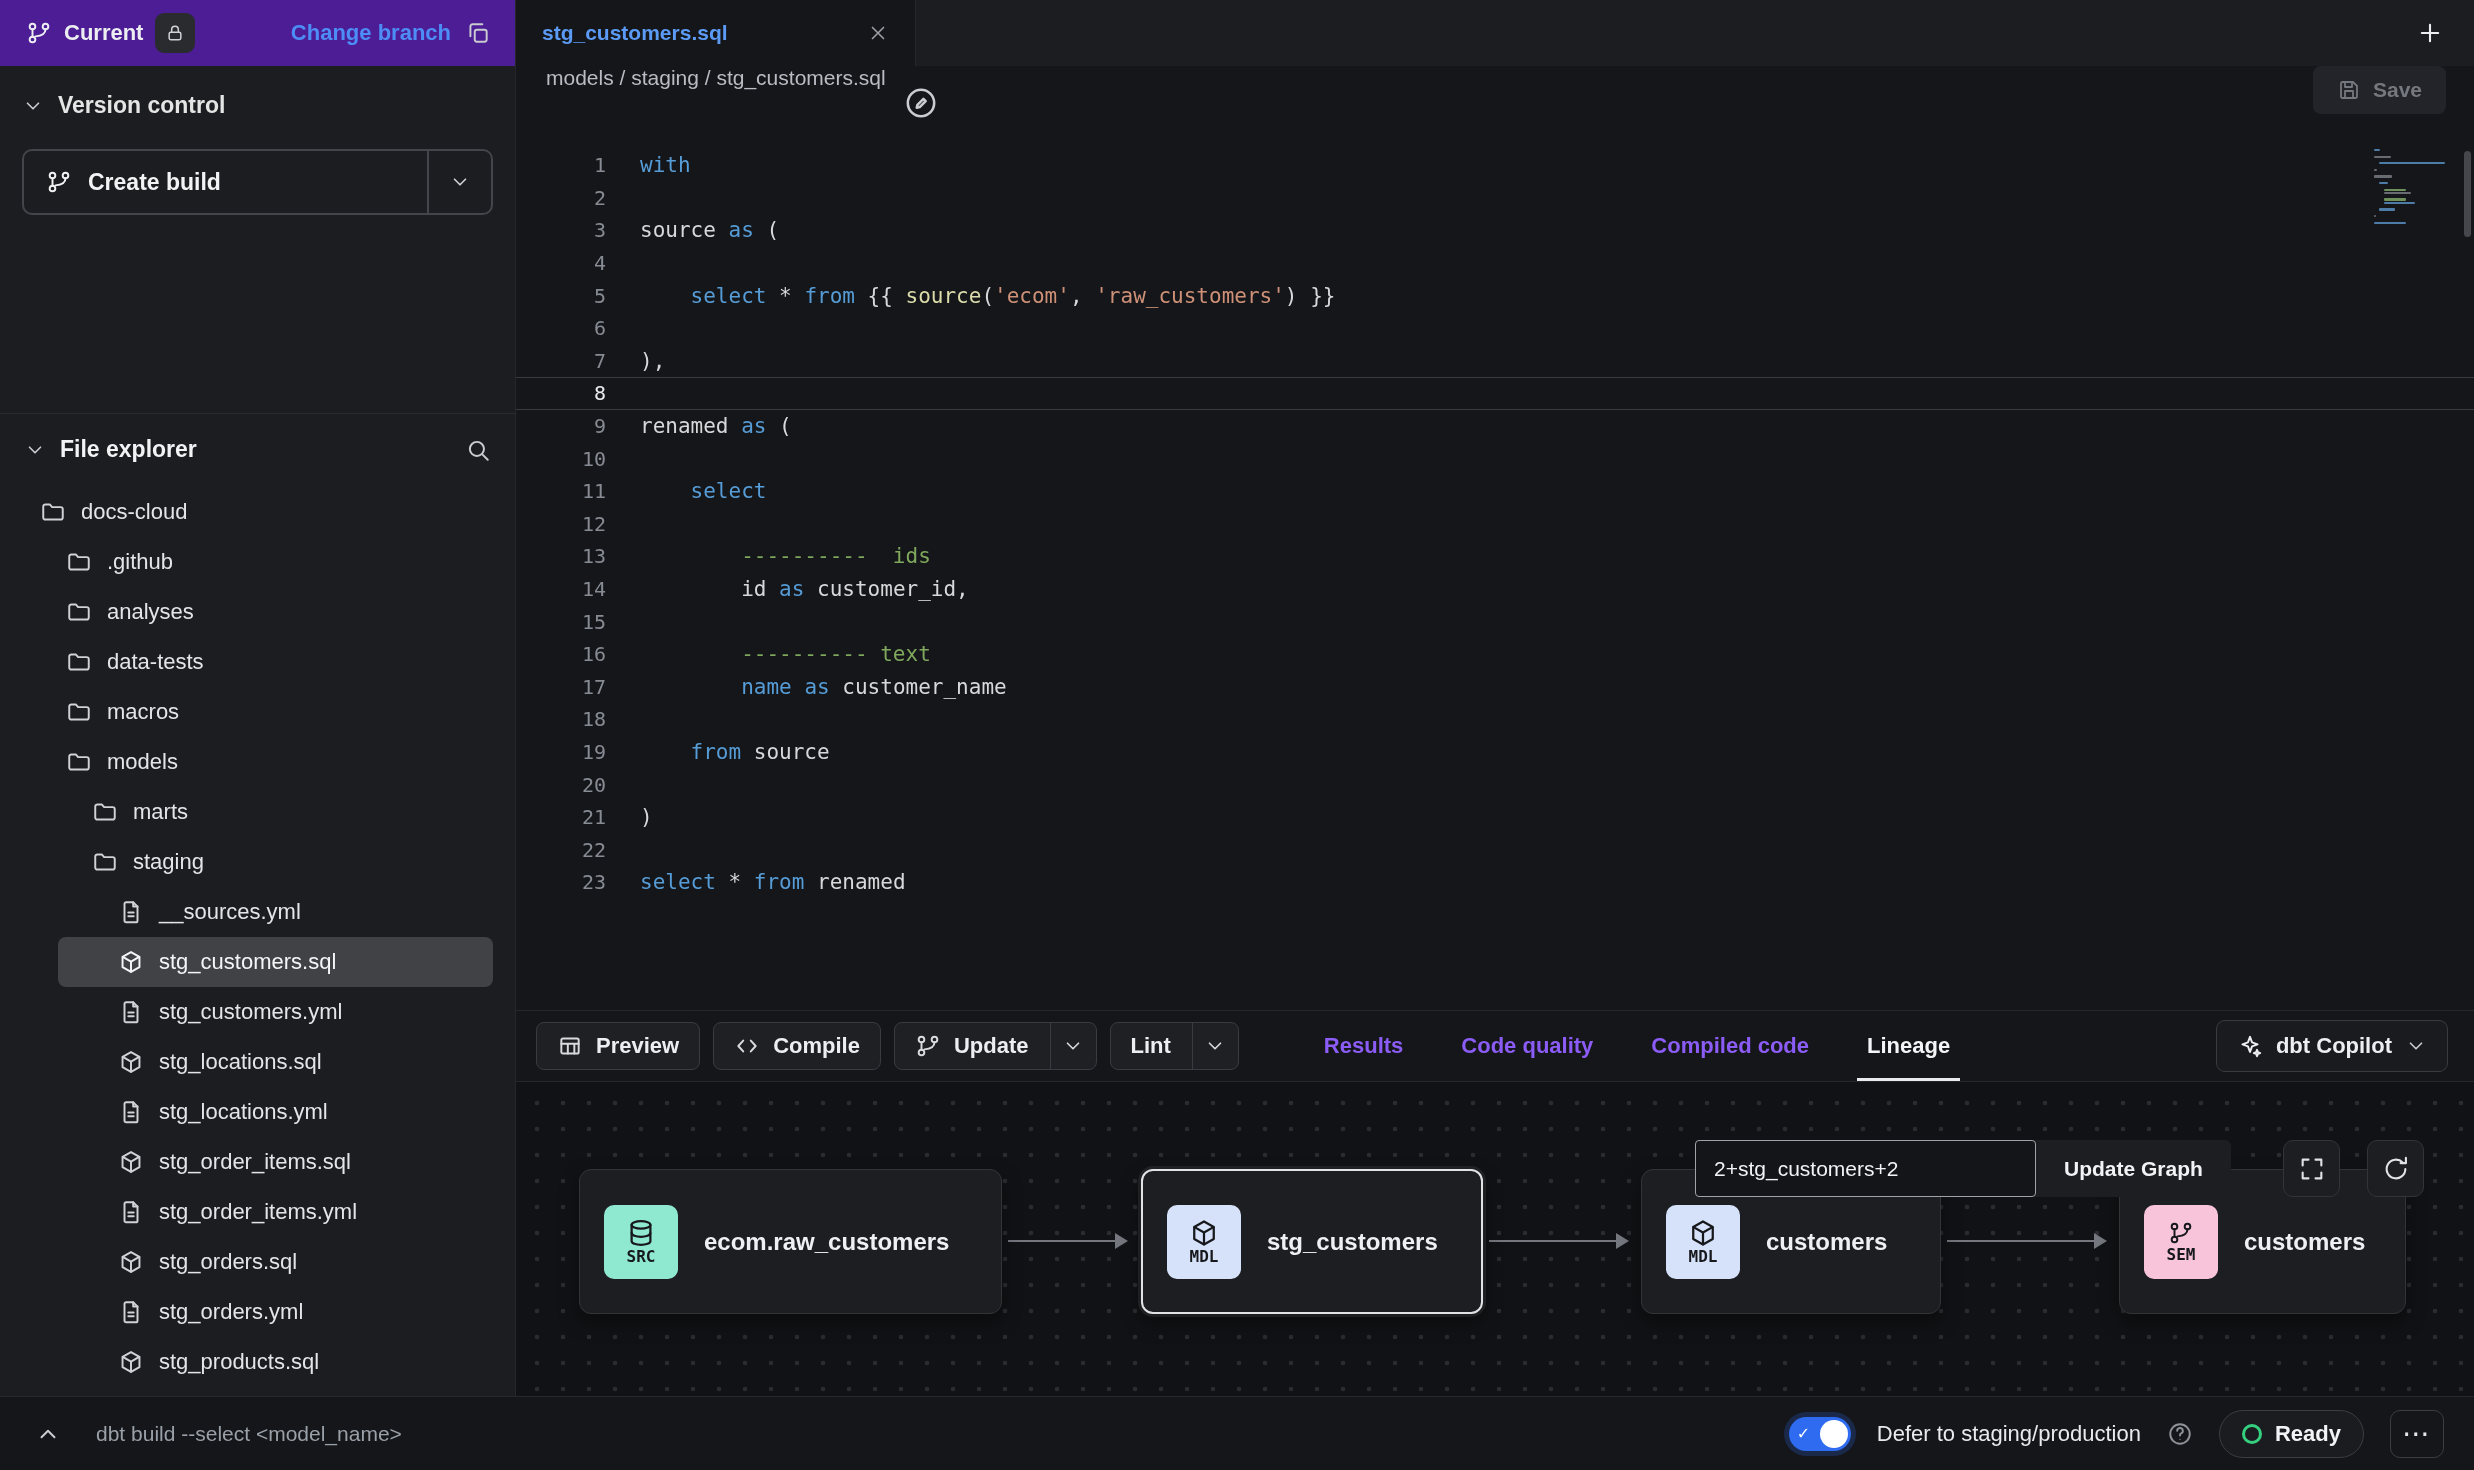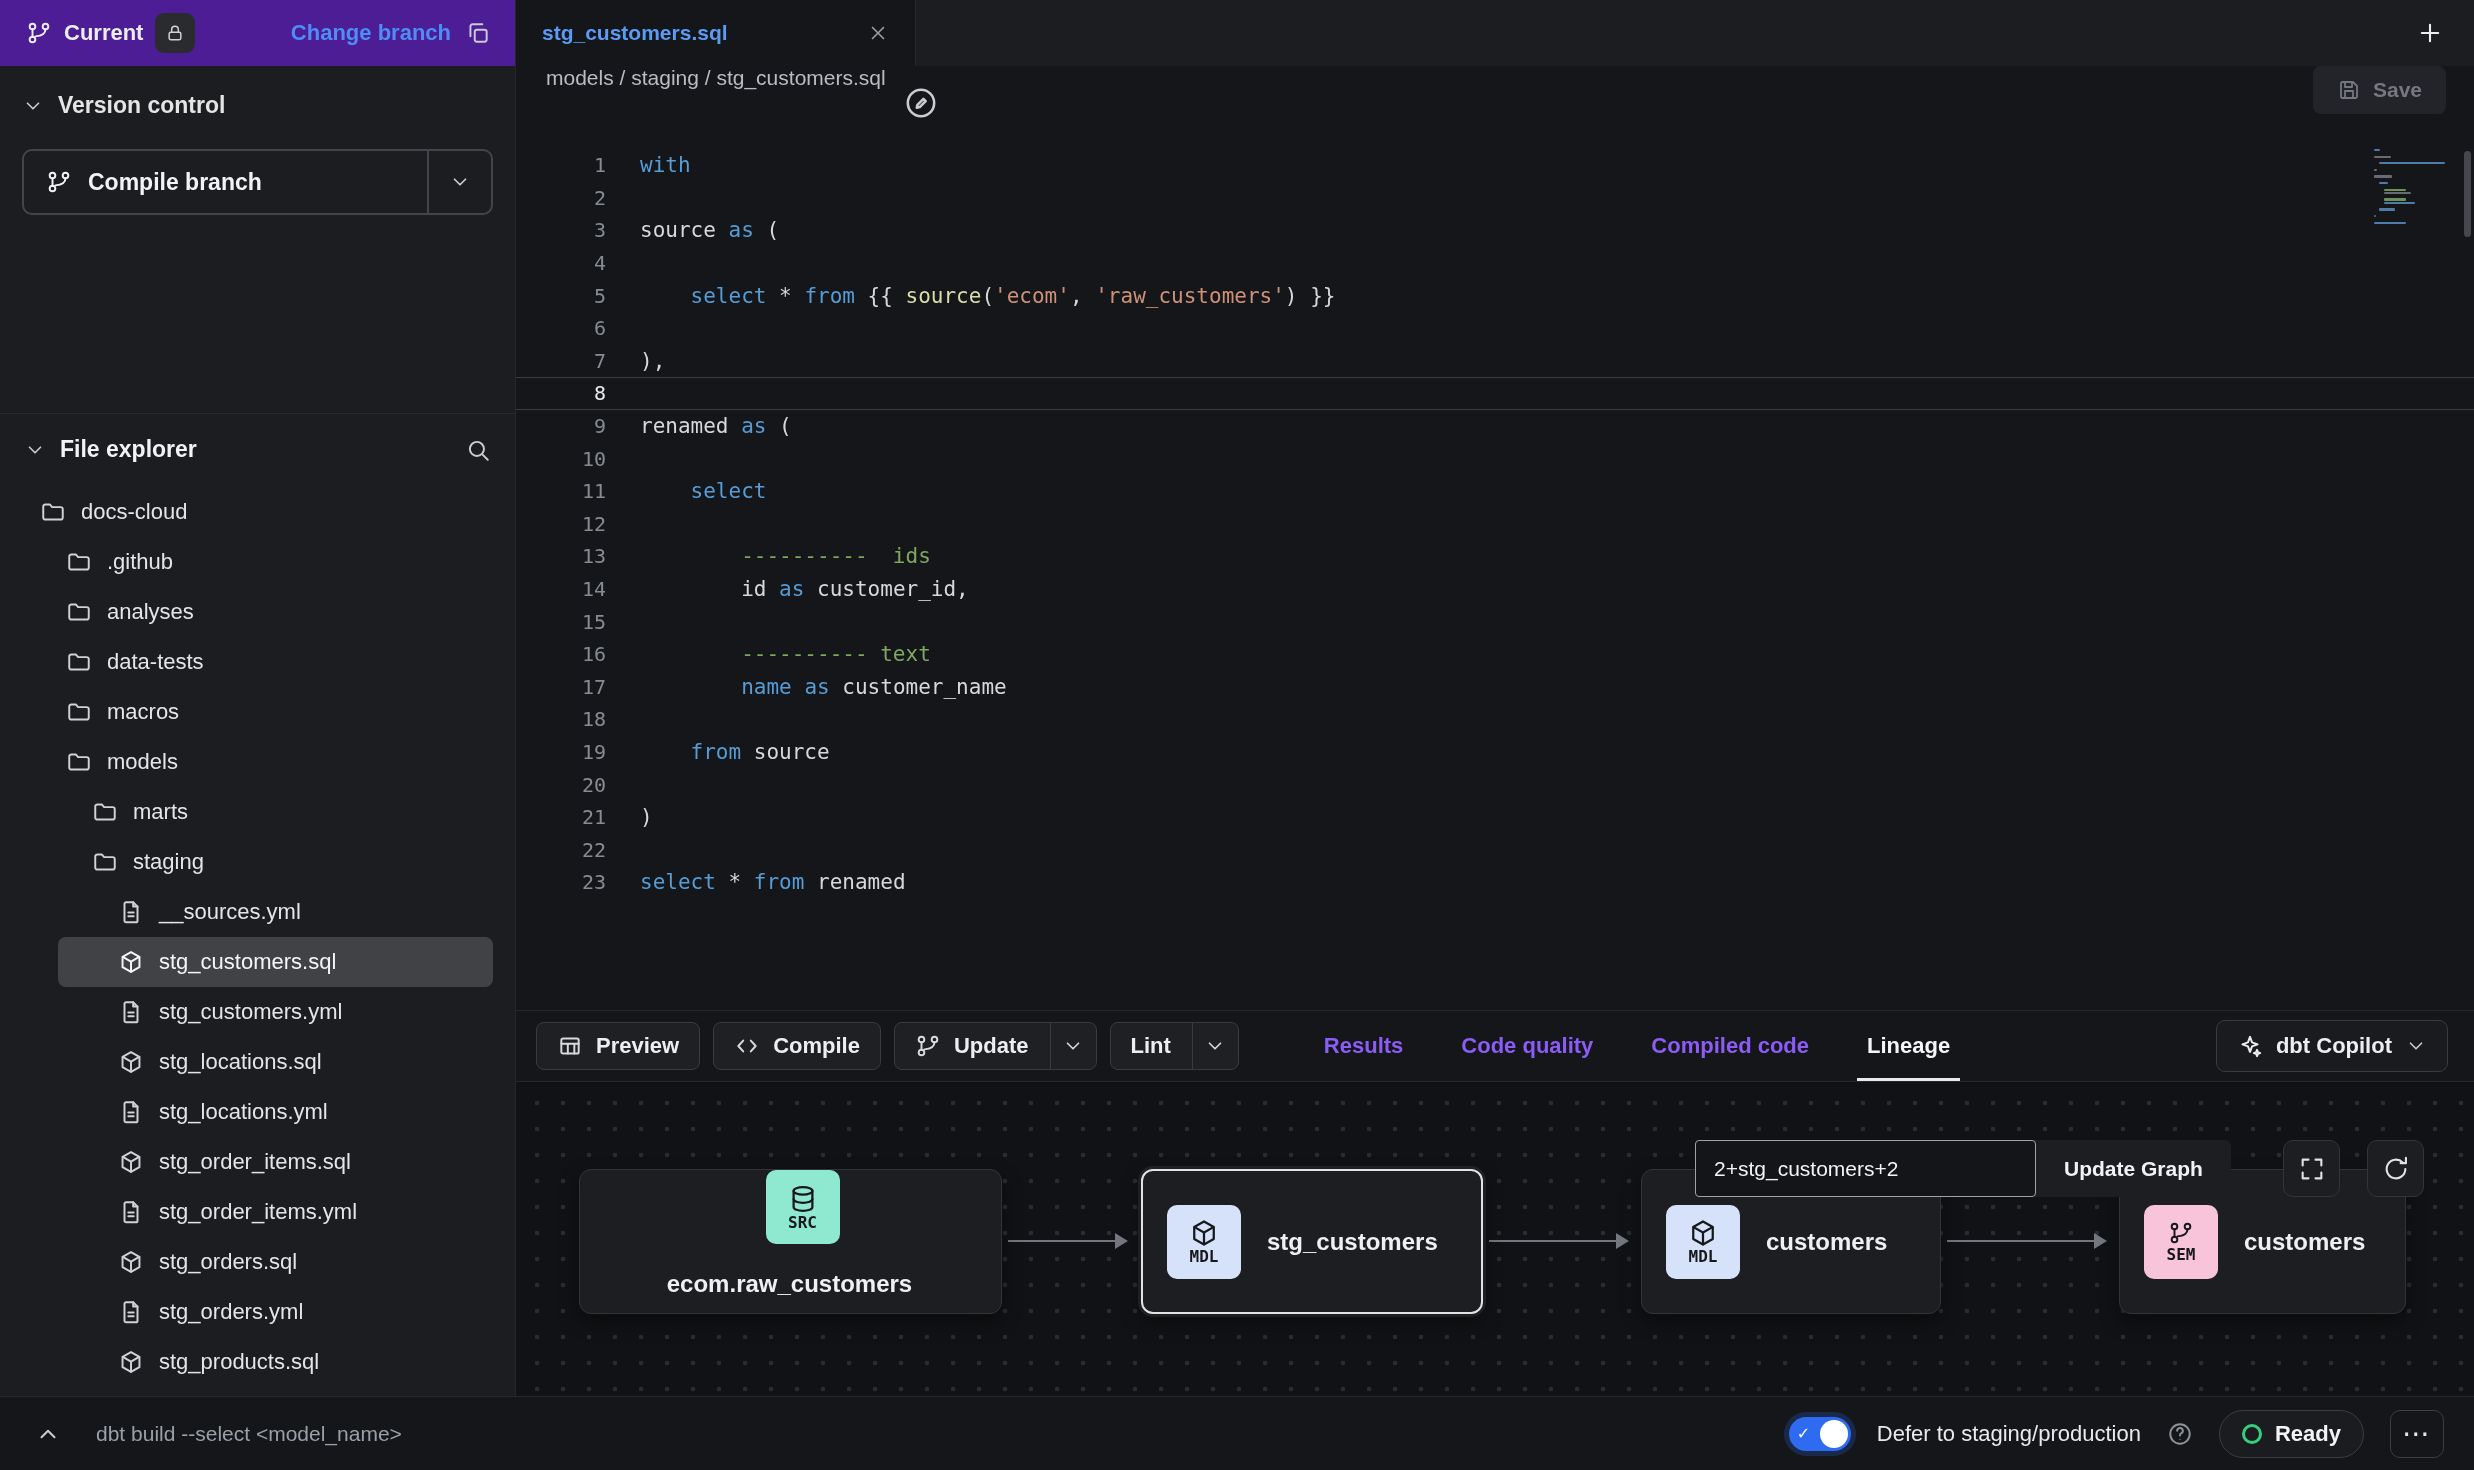--- a/index.html
+++ b/index.html
@@ -73,21 +73,21 @@
   .tb-tab.active::after { content:""; position:absolute; left:-10px; right:-10px; bottom:0; height:3px; background:#e8eaed; }
   .copilot-btn { margin-left:auto; height:52px; border:1px solid #3a3b40; border-radius:9px; background:#1a1b1f; display:flex; align-items:center; gap:13px; padding:0 20px; color:#eceef1; font-size:22px; font-weight:700; cursor:pointer; }
   .copilot-btn .caret { color:#c9ccd1; }
 
   
   .lineage { position:relative; height:315px; background:#111215; border-top:1px solid #26272a;
     background-image: radial-gradient(circle, #2b2c31 2px, transparent 2.6px);
     background-size: 26px 26px; background-position: 8px 8px; overflow:hidden; }
   .lnode { position:absolute; top:87px; height:145px; background:#1d1e22; border:1px solid #333438; border-radius:12px; display:flex; align-items:center; gap:26px; padding-left:24px; box-shadow:0 8px 20px rgba(0,0,0,.38); cursor:pointer; }
   .lnode.selected { border:2px solid #e0e2e6; box-shadow:0 0 0 3px rgba(255,255,255,.07), 0 8px 20px rgba(0,0,0,.38); }
-  .n1 { left:63px; width:423px;flex-direction:column; } .n2 { left:625px; width:342px; } .n3 { left:1125px; width:300px; } .n4 { left:1603px; width:287px; }
+  .n1 { left:63px; width:423px; } .n2 { left:625px; width:342px; } .n3 { left:1125px; width:300px; } .n4 { left:1603px; width:287px; }
   .lbadge { width:74px; height:74px; border-radius:10px; display:flex; flex-direction:column; align-items:center; justify-content:center; gap:1px; color:#17181b; flex:0 0 auto; }
   .lbadge-label { font-family:"DejaVu Sans Mono", monospace; font-size:16px; font-weight:700; line-height:1; }
   .lnode-label { color:#eef0f3; font-size:24px; font-weight:700; padding-right:26px; white-space:nowrap; }
   .larrow { position:absolute; top:158px; height:2px; background:#74777e; }
   .larrow::after { content:""; position:absolute; right:-2px; top:-7px; width:0; height:0; border-left:13px solid #74777e; border-top:8px solid transparent; border-bottom:8px solid transparent; }
   .a1 { left:492px; width:118px; } .a2 { left:973px; width:138px; } .a3 { left:1431px; width:158px; }
   .selector-group { position:absolute; top:58px; left:1179px; height:57px; display:flex; align-items:stretch; background:#1d1e22; border-radius:6px; }
   .selector-input { width:341px; border:1.5px solid #9fa2a8; border-radius:4px; background:#141519; color:#f2f3f5; font-size:21px; display:flex; align-items:center; padding:0 18px; white-space:nowrap; }
   .update-graph { padding:0 28px; display:flex; align-items:center; color:#f2f3f5; font-size:21px; font-weight:700; cursor:pointer; }
   .lin-iconbtn { position:absolute; top:58px; width:57px; height:57px; background:#1d1e22; border:1px solid #333438; border-radius:10px; display:flex; align-items:center; justify-content:center; color:#e0e2e6; cursor:pointer; }
@@ -173,21 +173,21 @@
         <div class="cb-main">
           <span class="icon">
               <svg width="26" height="26" viewBox="0 0 24 24" fill="none" stroke="currentColor" stroke-width="1.8" stroke-linecap="round" stroke-linejoin="round">
                 <circle cx="6" cy="6" r="2.6"></circle>
                 <circle cx="6" cy="18" r="2.6"></circle>
                 <circle cx="18" cy="6" r="2.6"></circle>
                 <path d="M6 8.6v6.8"></path>
                 <path d="M18 8.6c0 5-5.4 6.2-9.2 6.5"></path>
               </svg>
             </span>
-          <span>Compile branch</span>
+          <span>Create build</span>
         </div>
         <div class="cb-caret">
           <span class="icon">
               <svg width="22" height="22" viewBox="0 0 24 24" fill="none" stroke="currentColor" stroke-width="1.8" stroke-linecap="round" stroke-linejoin="round">
                 <path d="M6 9l6 6 6-6"></path>
               </svg>
             </span>
         </div>
       </div>
     </div>

